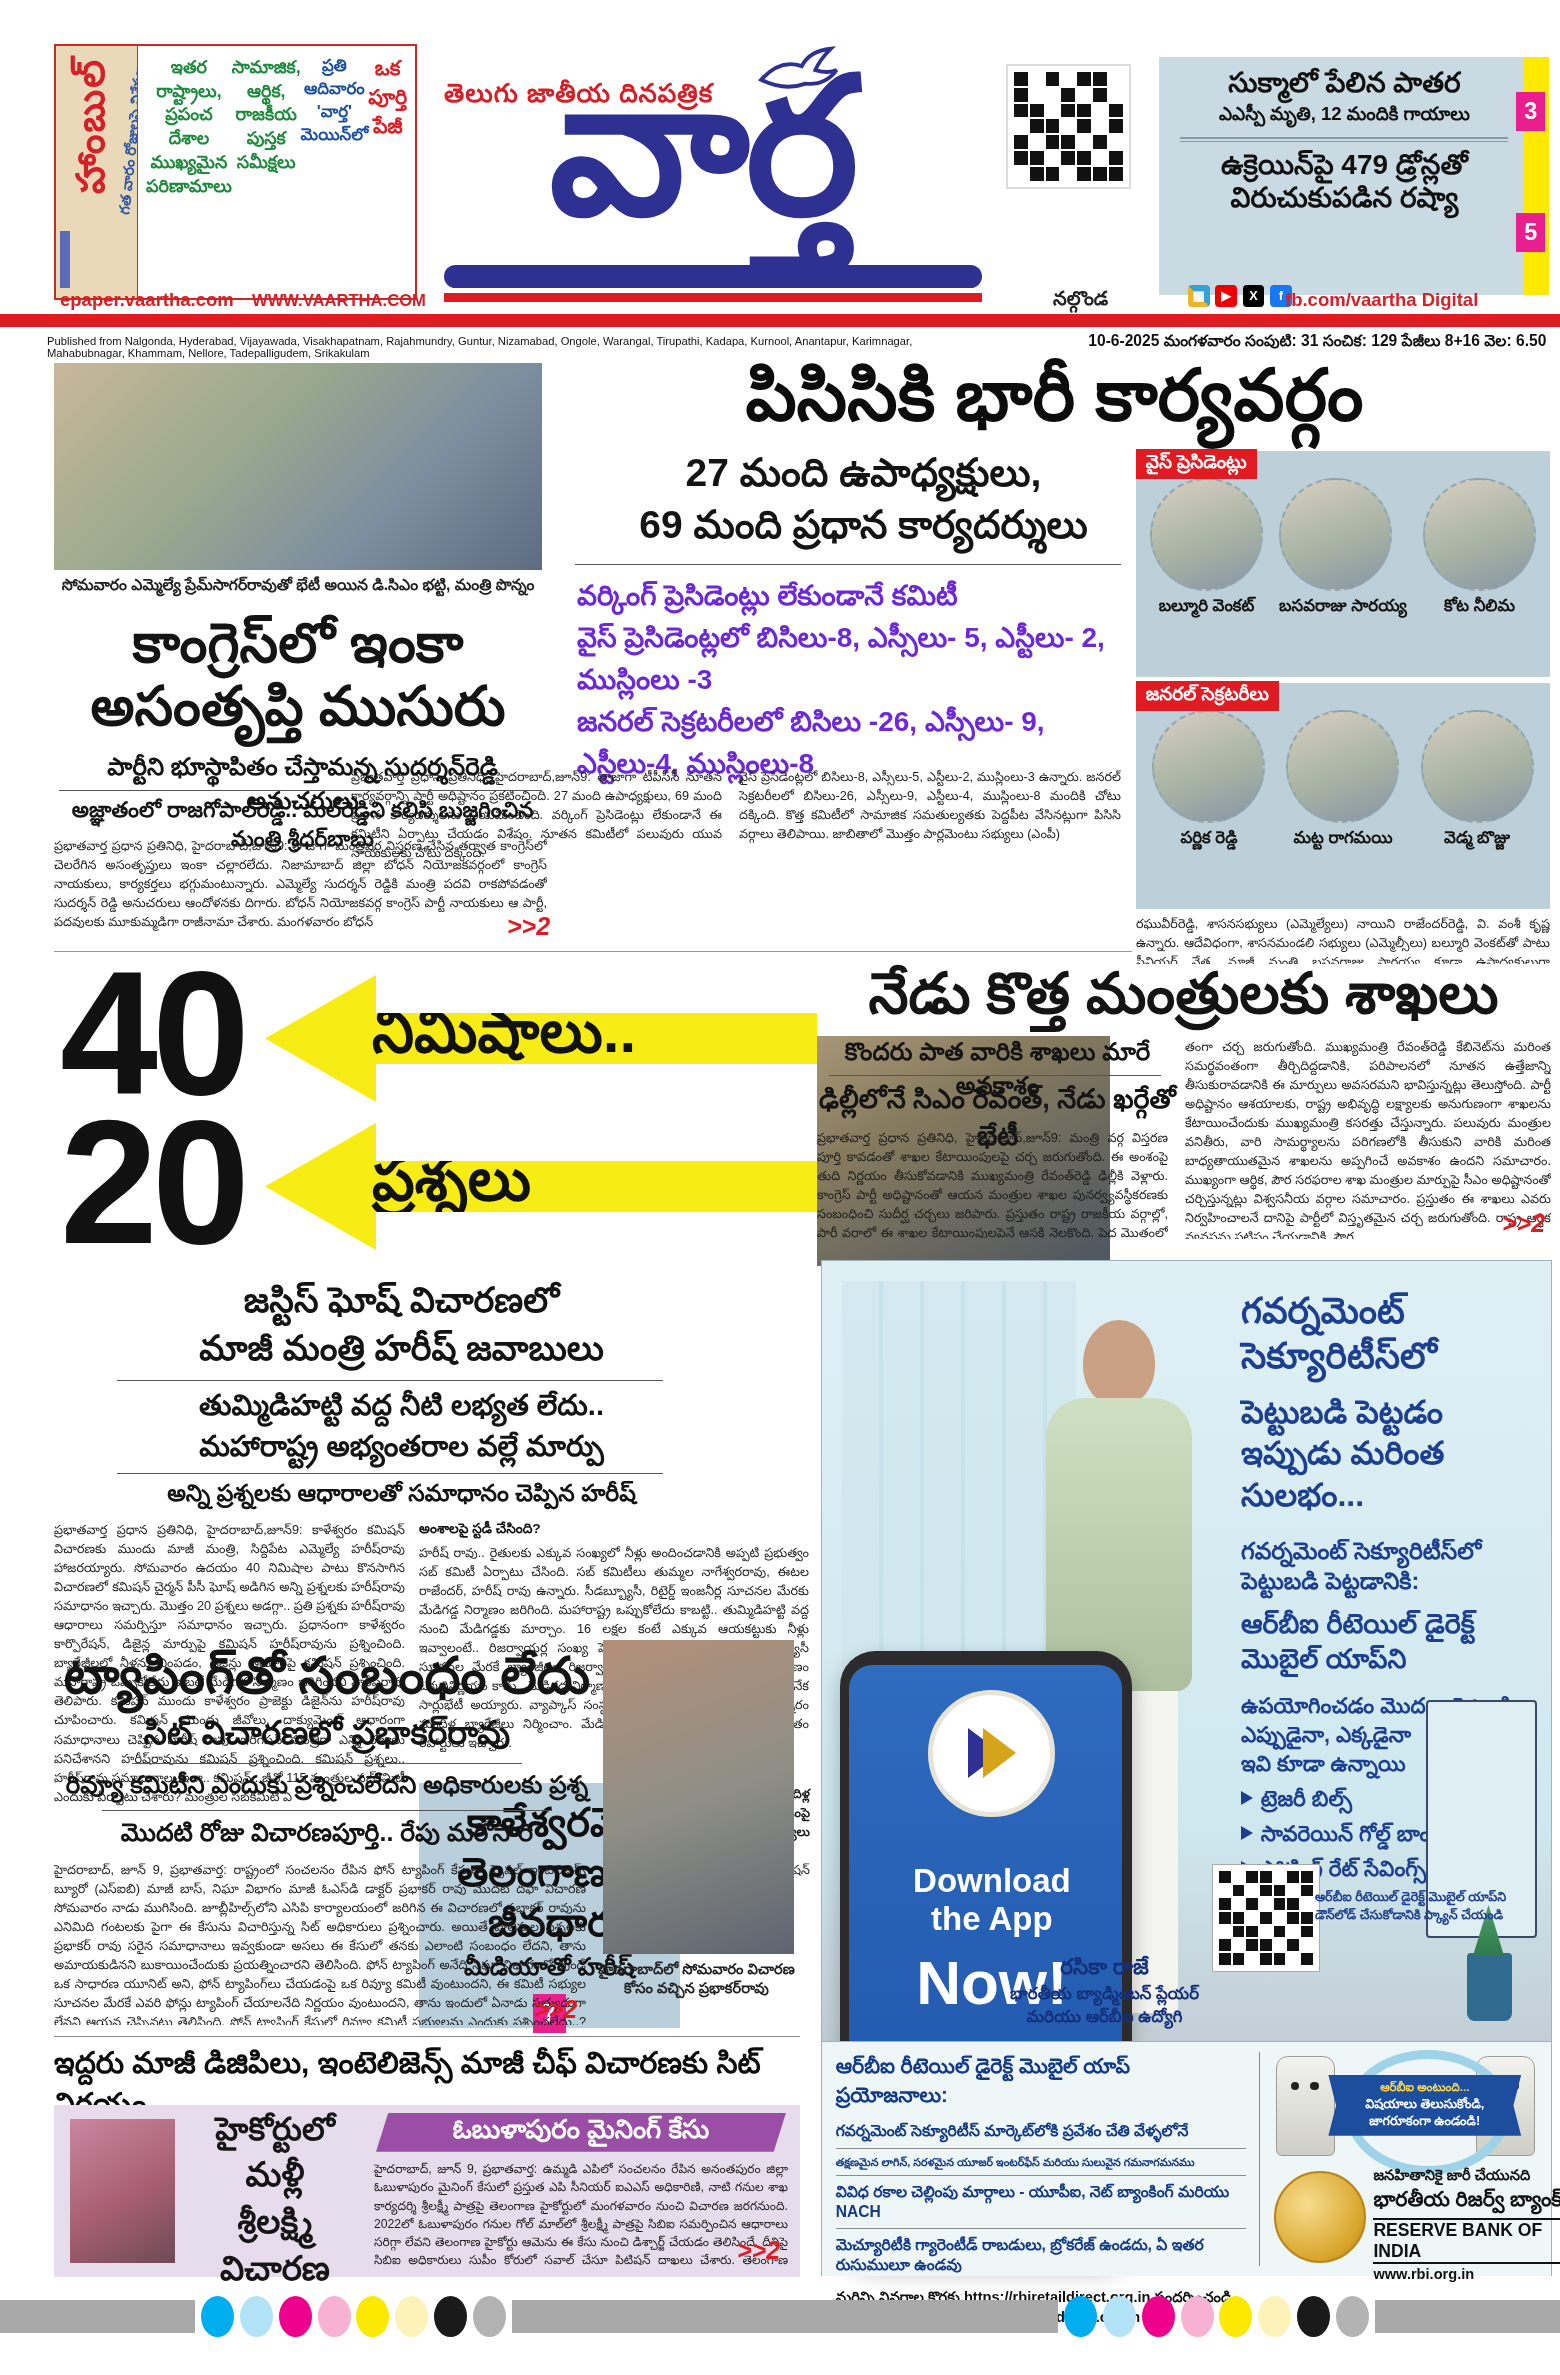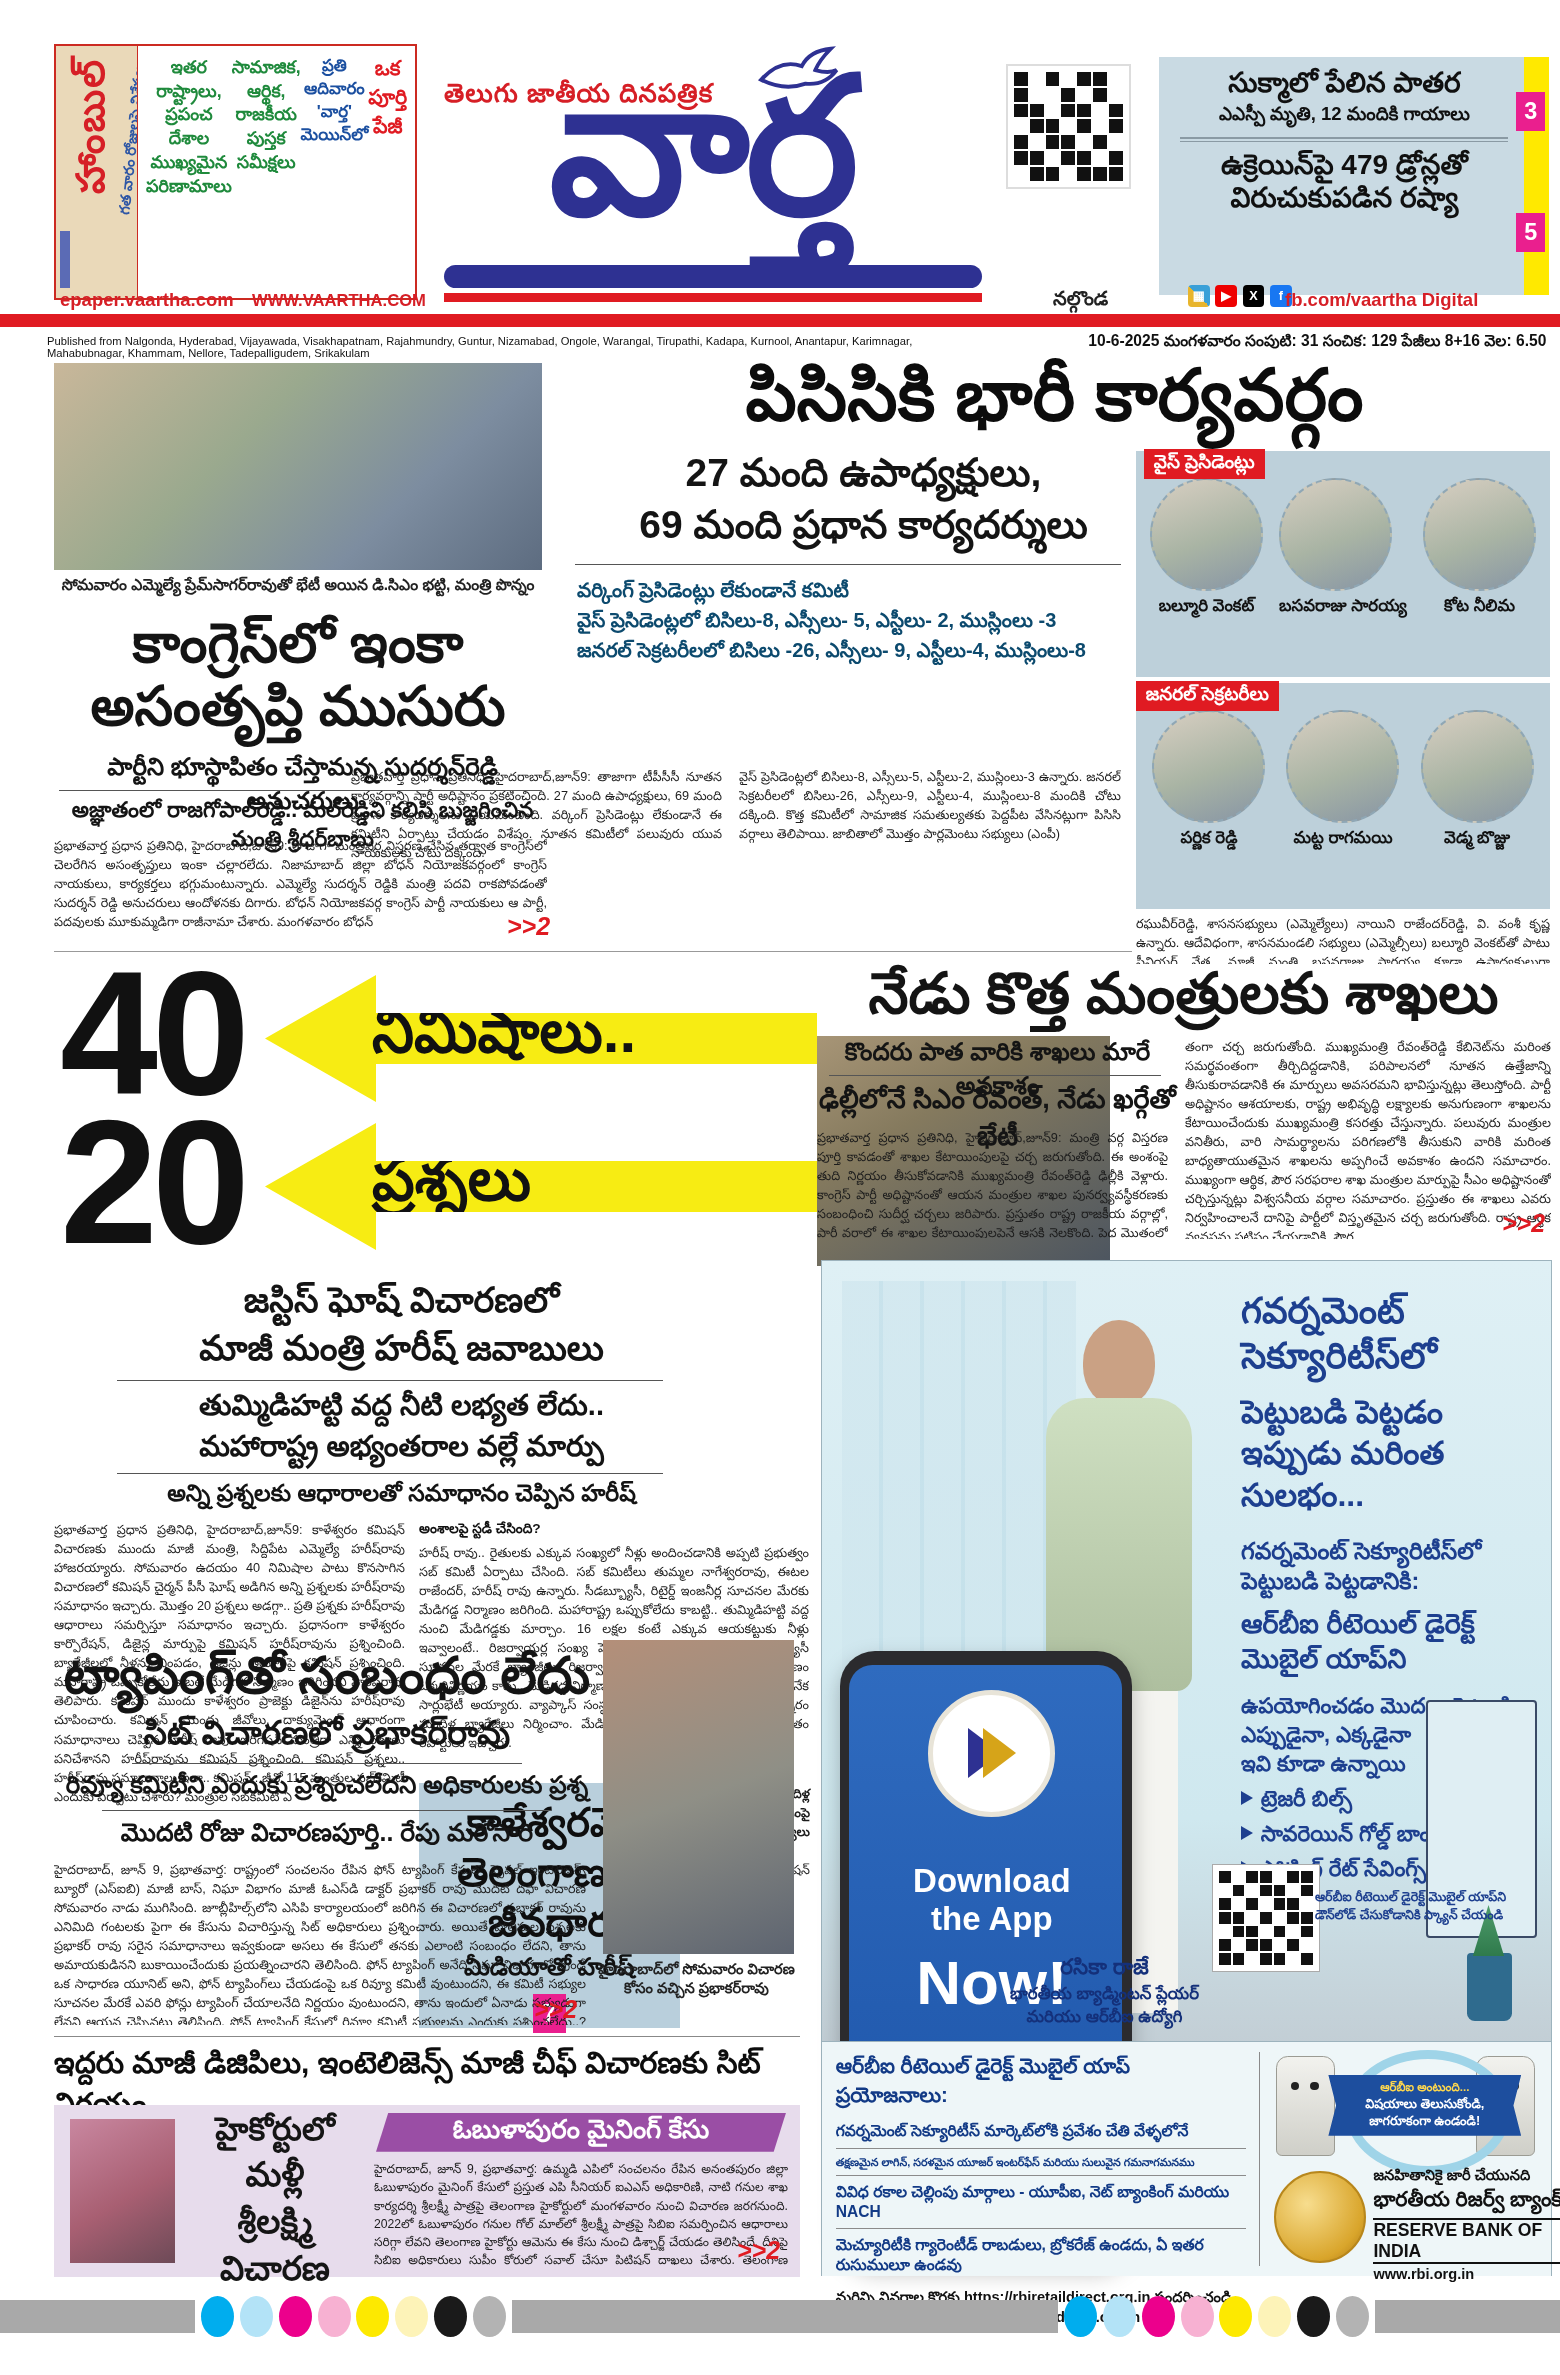--- a/index.html
+++ b/index.html
@@ -26,21 +26,21 @@
   .promo-redln{color:#e01b22;font-weight:800;font-size:20.5px;}
   
   .tbox{background:#c9dae3;display:flex;}
   .tbox-main{flex:1;padding:9.8px 5.9px 5.9px 11.7px;text-align:center;}
   .tbox-strip{width:25px;background:#ffe900;position:relative;}
   .pagebadge{position:absolute;left:-7.8px;width:29px;height:39px;background:#ea1f8e;color:#fff;font-weight:800;font-size:23.4px;display:flex;align-items:center;justify-content:center;}
   .tbox-t{font-weight:800;font-size:28px;color:#101010;line-height:1.15;}
   .tbox-s{font-weight:700;font-size:18.5px;color:#101010;margin-top:3.9px;}
   .tbox-div{border-top:2px solid #8a9aa4;border-bottom:1px solid #8a9aa4;height:2px;margin:7.8px 9.8px;}
   
-  .lead-pt{font-weight:800;font-size:20px;color:#0c4a6e;line-height:1.5;}
+  .lead-pt{font-weight:800;font-size:28px;color:#6d28d9;line-height:1.5;}
   .member-band{background:#bdd0da;}
   .mem-label{background:#e01b22;color:#fff;font-weight:800;font-size:18.5px;padding:2px 9.8px;display:inline-block;}
   .mem-circ{width:109px;height:109px;border-radius:50%;border:2.9px dashed #8fa7b5;background:linear-gradient(160deg,#d8cfc2,#a9b4a4 55%,#8795a5);}
   .mem-name{font-size:16.6px;font-weight:700;text-align:center;margin-top:4.9px;}
   .arrow-label{background:#f7ec13;clip-path:polygon(0 50%,17% 0,17% 30%,100% 30%,100% 70%,17% 70%,17% 100%);display:flex;align-items:center;font-weight:800;color:#111;}
   .bignum{font-weight:900;font-size:176px;line-height:.78;color:#111;letter-spacing:-5.9px;}
   .subhead-c{font-weight:800;text-align:center;color:#141414;}
   .kbox{background:#b9cfdc;text-align:center;padding:13.7px 5.9px 7.8px;}
   .kbox .b{font-weight:800;font-size:40px;line-height:1.25;color:#0e0e0e;}
   .kbox .s{font-weight:800;font-size:24.4px;margin-top:5.9px;}
@@ -187,21 +187,21 @@
   <div class="abs subhead-c" style="left:561px;top:451px;width:605px;font-size:39px;">27 మంది ఉపాధ్యక్షులు,</div>
   <div class="abs subhead-c" style="left:561px;top:503px;width:605px;font-size:39px;">69 మంది ప్రధాన కార్యదర్శులు</div>
   <div class="abs rule" style="left:575px;top:564px;width:546px;"></div>
   <div class="abs" style="left:577px;top:575px;width:546px;">
     <div class="lead-pt">వర్కింగ్ ప్రెసిడెంట్లు లేకుండానే కమిటీ</div>
     <div class="lead-pt">వైస్ ప్రెసిడెంట్లలో బిసిలు-8, ఎస్సీలు- 5, ఎస్టీలు- 2, ముస్లింలు -3</div>
     <div class="lead-pt">జనరల్ సెక్రటరీలలో బిసిలు -26, ఎస్సీలు- 9, ఎస్టీలు-4, ముస్లింలు-8</div>
   </div>
 
   <div class="abs member-band" style="left:1136px;top:451px;width:414px;height:226px;">
-    <div class="mem-label" style="position:absolute;left:8px;top:-2px;">వైస్ ప్రెసిడెంట్లు</div>
+    <div class="mem-label" style="position:absolute;left:0;top:-2px;">వైస్ ప్రెసిడెంట్లు</div>
     <div style="display:flex;justify-content:space-around;padding:27px 5.9px 0;">
       <div>
           <div class="mem-circ"></div>
           <div class="mem-name">బల్మూరి వెంకట్</div>
         </div>
       <div>
           <div class="mem-circ"></div>
           <div class="mem-name">బసవరాజు సారయ్య</div>
         </div>
       <div>

